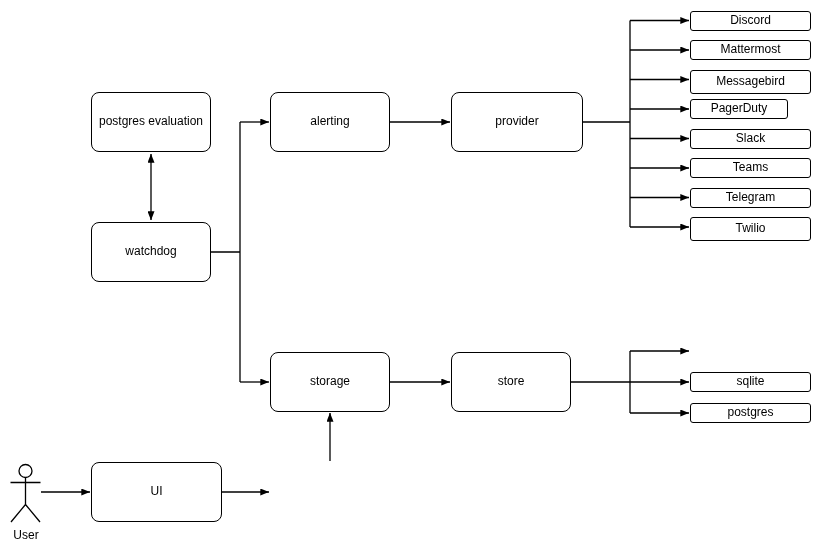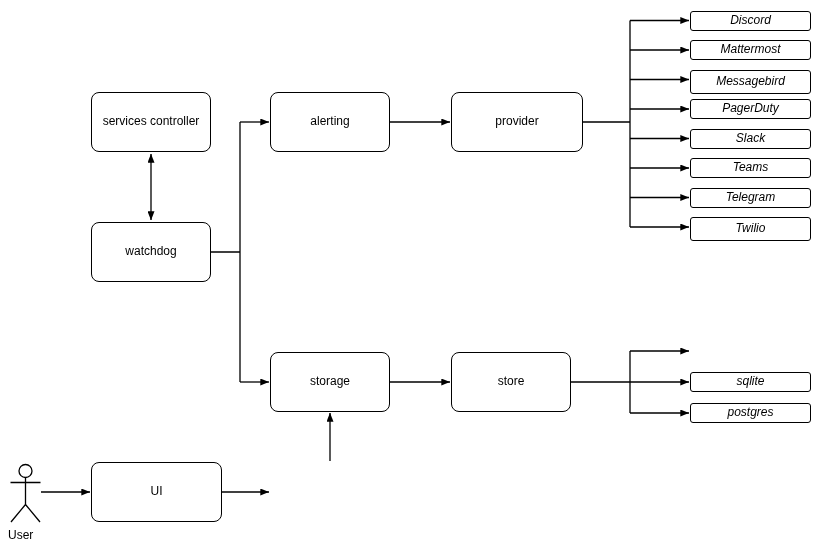--- a/index.html
+++ b/index.html
@@ -30,25 +30,25 @@
     display: flex;
     align-items: center;
     justify-content: center;
     font-size: 12px;
     line-height: 1.15;
     text-align: center;
     white-space: nowrap;
   }
   .leaf {
     border-radius: 3px;
-    font-style: italic;
   }
   .actor-label {
     position: absolute;
     font-size: 12px;
+    text-align: center;
   }
 </style>
 </head>
 <body>
 
 <div class="canvas">
 
   <svg class="edges" viewBox="0 0 822 554" fill="none" stroke="#000000" stroke-width="1.3">
     <defs>
       <marker id="arr" viewBox="0 0 9 7" markerWidth="9" markerHeight="7" refX="8.7" refY="3.5" orient="auto-start-reverse" markerUnits="userSpaceOnUse">
@@ -86,39 +86,39 @@
     <path d="M211,492 H269" marker-end="url(#arr)"></path>
 
     <path d="M41,492 H90" marker-end="url(#arr)"></path>
 
     <g>
       <circle cx="25.5" cy="471" r="6.5"></circle>
       <path d="M25.5,477.5 V504.5 M10.5,482.5 H40.5 M25.5,504.5 L11,522 M25.5,504.5 L40,522"></path>
     </g>
   </svg>
 
-  <div class="node" style="left:91px; top:92px; width:120px; height:60px">services controller</div>
+  <div class="node" style="left:91px; top:92px; width:120px; height:60px">postgres evaluation</div>
 
   <div class="node" style="left:91px; top:222px; width:120px; height:60px">watchdog</div>
 
   <div class="node" style="left:270px; top:92px; width:120px; height:60px">alerting</div>
 
   <div class="node" style="left:451px; top:92px; width:132px; height:60px">provider</div>
 
   <div class="node" style="left:270px; top:352px; width:120px; height:60px">storage</div>
 
   <div class="node" style="left:451px; top:352px; width:120px; height:60px">store</div>
 
   <div class="node" style="left:91px; top:462px; width:131px; height:60px">UI</div>
 
 
   <div class="node leaf" style="left:690px; top:10.5px; width:121px; height:20px">Discord</div>
   <div class="node leaf" style="left:690px; top:40px; width:121px; height:20px">Mattermost</div>
   <div class="node leaf" style="left:690px; top:69.5px; width:121px; height:24px">Messagebird</div>
-  <div class="node leaf" style="left:690px; top:99px; width:121px; height:20px">PagerDuty</div>
+  <div class="node leaf" style="left:690px; top:99px; width:98px; height:20px">PagerDuty</div>
   <div class="node leaf" style="left:690px; top:128.5px; width:121px; height:20px">Slack</div>
   <div class="node leaf" style="left:690px; top:158px; width:121px; height:20px">Teams</div>
   <div class="node leaf" style="left:690px; top:187.5px; width:121px; height:20px">Telegram</div>
   <div class="node leaf" style="left:690px; top:217px; width:121px; height:24px">Twilio</div>
 
   <div class="node leaf" style="left:690px; top:372px; width:121px; height:20px">sqlite</div>
   <div class="node leaf" style="left:690px; top:403px; width:121px; height:20px">postgres</div>
 
   <div class="actor-label" style="left:8px; top:528px; width:36px">User</div>
 

